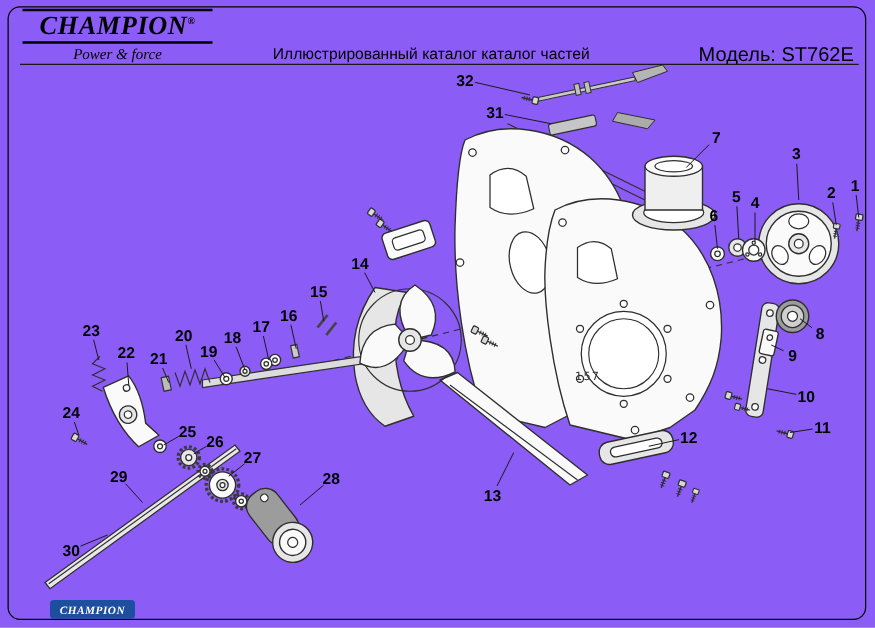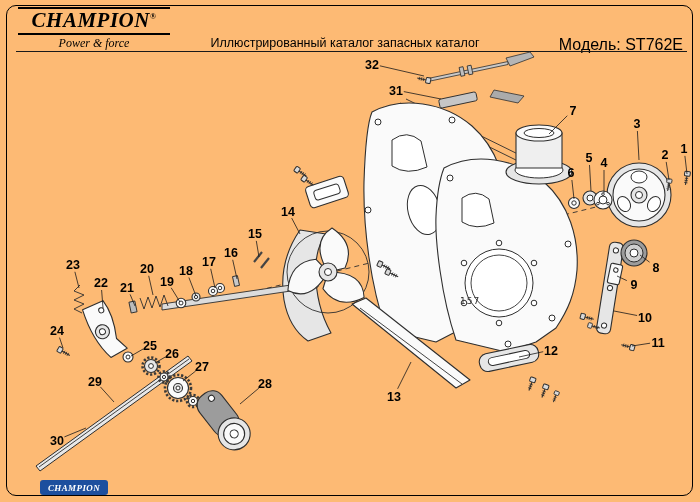--- a/index.html
+++ b/index.html
@@ -1,17 +1,17 @@
 <!DOCTYPE html>
 <html><head>
 <meta charset="utf-8">
 <style>
   *{box-sizing:border-box}
   body{margin:0;background:#fff}
-  .page{position:relative;width:700px;height:502px;background:#fdba74;font-family:"Liberation Sans",sans-serif;color:#000;overflow:hidden}
+  .page{position:relative;width:700px;height:502px;background:#8b5cf6;font-family:"Liberation Sans",sans-serif;color:#000;overflow:hidden}
   .frame{position:absolute;left:6px;top:5px;width:687px;height:491px;border:1.5px solid #000;border-radius:10px;pointer-events:none}
   .logo{position:absolute;left:18px;top:7px;width:152px;text-align:center}
   .logo-name{font-family:"Liberation Serif",serif;font-style:italic;font-weight:bold;font-size:21px;line-height:1.0;border-top:2.5px solid #000;border-bottom:2.5px solid #000;padding:1px 2px 2px;letter-spacing:.5px}
   .logo-name sup{font-size:8px;font-style:normal;vertical-align:super}
   .logo-tagline{font-family:"Liberation Serif",serif;font-style:italic;font-weight:normal;font-size:12px;margin-top:1px}
   .title{position:absolute;top:36px;left:175px;width:340px;text-align:center;font-size:12.5px}
   .model{position:absolute;top:36px;right:17px;font-size:16px}
   .rule{position:absolute;top:51px;left:16px;width:671px;border-bottom:1.5px solid #1a1a1a}
   svg.diagram{position:absolute;left:0;top:0}
   .part{fill:#fafafa;stroke:#2e2e2e;stroke-width:1.1;stroke-linejoin:round}
@@ -28,21 +28,21 @@
 </head>
 <body>
 
 <div class="page">
   <div class="frame"></div>
 
   <div class="logo">
     <div class="logo-name"><span>CHAMPION</span><sup>®</sup></div>
     <div class="logo-tagline">Power &amp; force</div>
   </div>
-  <div class="title">Иллюстрированный каталог запасных каталог</div>
+  <div class="title">Иллюстрированный каталог каталог частей</div>
   <div class="model">Модель: ST762E</div>
   <div class="rule"></div>
 
   <svg class="diagram" width="700" height="502" viewBox="0 0 700 502">
     <defs>
       <g id="bolt-shape">
         <line x1="0" y1="0" x2="9" y2="0" stroke="#2e2e2e" stroke-width="1.1"></line>
         <line x1="2.5" y1="-1.7" x2="2.5" y2="1.7" stroke="#2e2e2e" stroke-width="0.8"></line>
         <line x1="4.6" y1="-1.7" x2="4.6" y2="1.7" stroke="#2e2e2e" stroke-width="0.8"></line>
         <line x1="6.7" y1="-1.7" x2="6.7" y2="1.7" stroke="#2e2e2e" stroke-width="0.8"></line>

